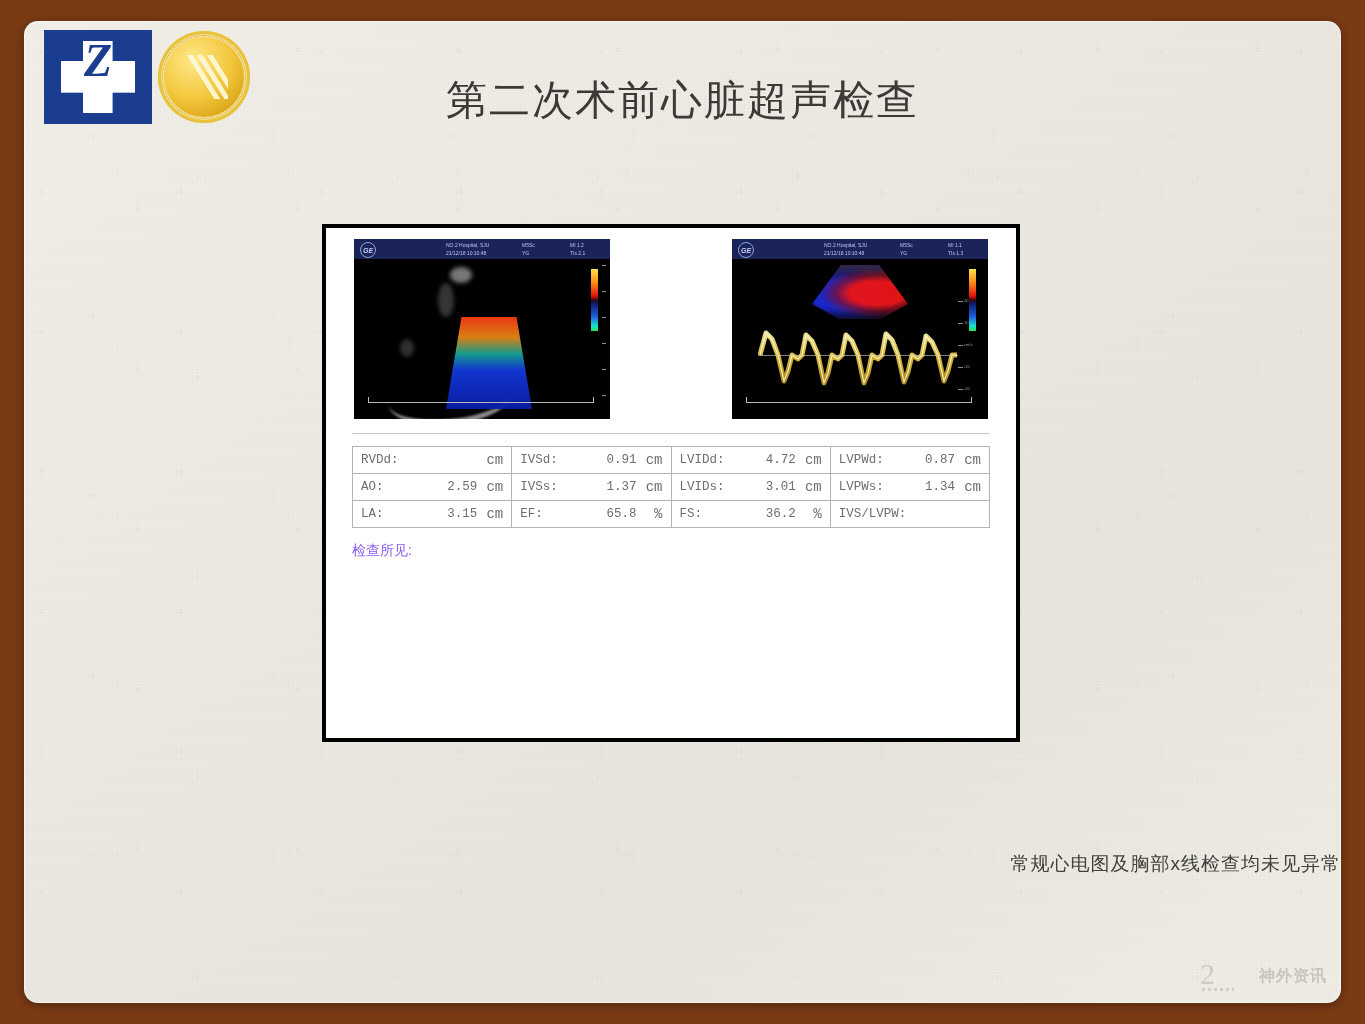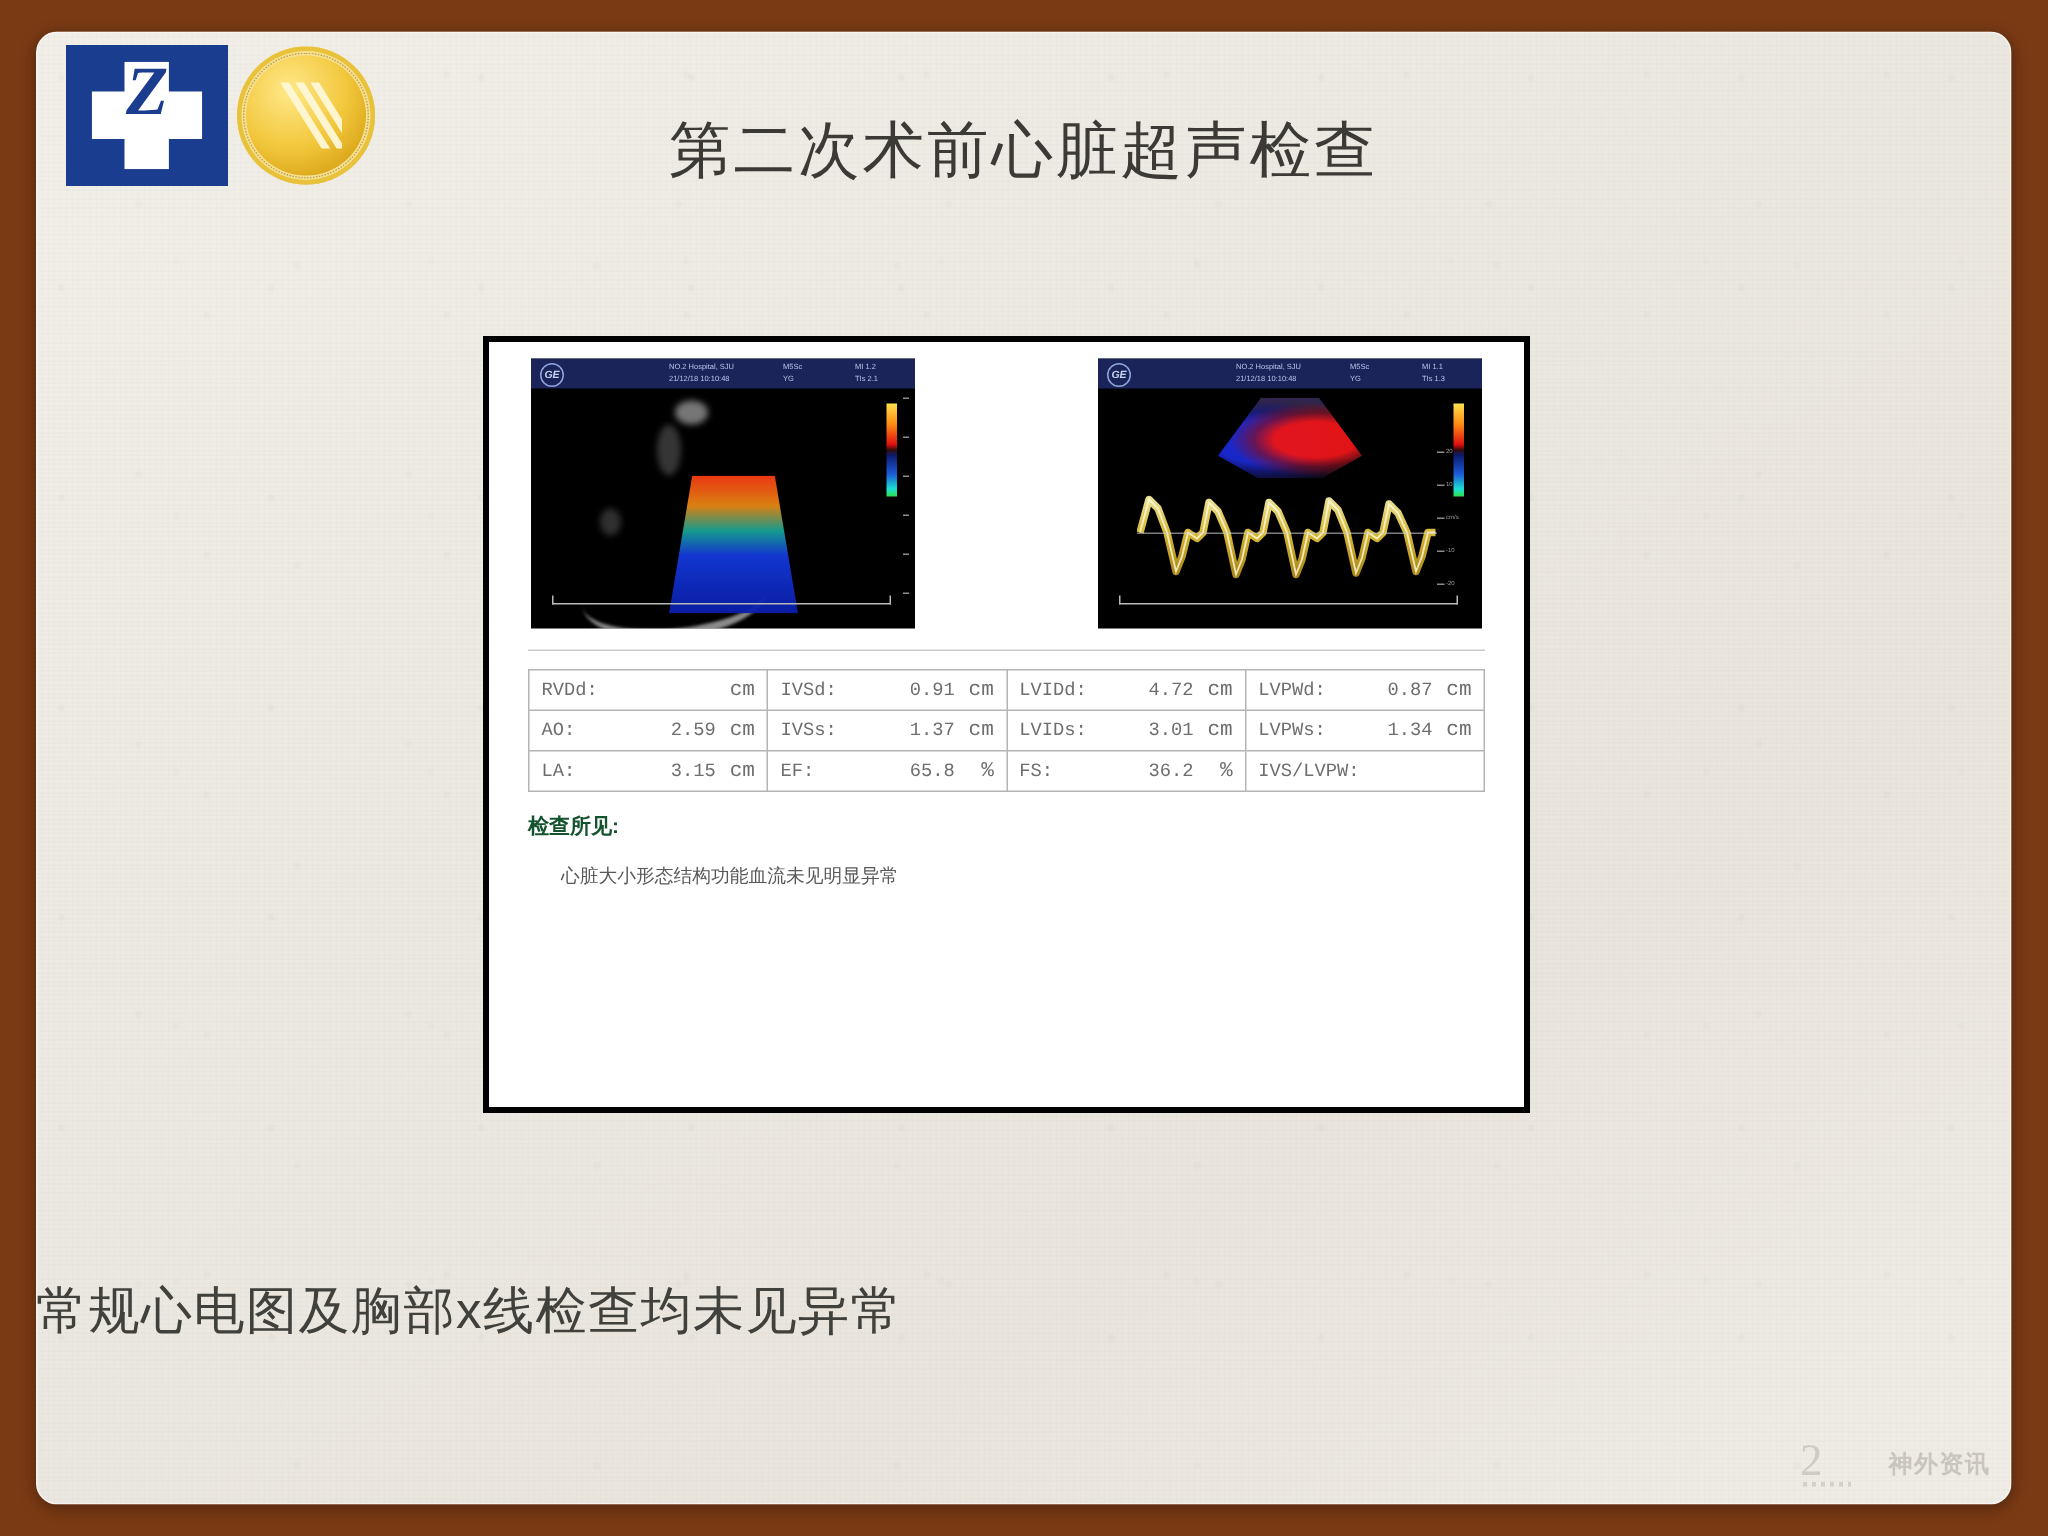--- a/index.html
+++ b/index.html
@@ -158,30 +158,30 @@
   #meas{margin:12px 26px 0 26px;border-collapse:collapse;width:calc(100% - 52px);
          font-family:"Liberation Mono","DejaVu Sans Mono",monospace;font-size:12.5px;color:#6e6e6e;padding-left:14px;}
   #meas td{border:1px solid #b4b4b4;height:26px;padding:0 8px;white-space:nowrap;}
   #meas td.cell{position:relative;width:25%;}
   #meas .lbl{position:absolute;left:8px;top:50%;transform:translateY(-50%);}
   #meas .val{position:absolute;right:34px;top:50%;transform:translateY(-50%);}
   #meas .unit{position:absolute;right:8px;top:50%;transform:translateY(-50%);font-size:14px;}
 
   
   #findings{margin:14px 26px 0 26px;}
-  .sec-head{font-size:14px;font-weight:700;color:#14532d;margin-bottom:16px;}
+  .sec-head{font-size:14px;font-weight:400;color:#8b5cf6;margin-bottom:0;}
   .sec-body{font-size:12px;line-height:16px;color:#585858;margin-left:16px;text-align:justify;}
   .sec-head2{font-size:14px;font-weight:700;color:#3b3b3b;margin:10px 0 4px 0;}
   .sec-body2{font-size:12.5px;color:#585858;margin-left:22px;}
 
   
   #caption{
-    position:absolute;left:0;right:0;top:830px;text-align:left;z-index:3;
+    position:absolute;left:0;right:0;top:830px;text-align:right;z-index:3;
     font-family:Liberation Sans, sans-serif;
-    font-size:34px;color:#40403c;letter-spacing:1px;
+    font-size:19px;color:#40403c;letter-spacing:1px;
   }
 
   
   #watermark{
     position:absolute;right:14px;bottom:10px;display:flex;align-items:center;
     opacity:.38;z-index:4;
   }
   #watermark .mark{
     width:38px;height:34px;margin-right:6px;position:relative;
     font-family:"Liberation Serif","DejaVu Serif",serif;font-size:30px;color:#9e9890;line-height:1;
@@ -369,21 +369,20 @@
             <span class="lbl">IVS/LVPW:</span>
             <span class="val"></span>
             <span class="unit"></span>
           </td>
         </tr>
       </tbody>
     </table>
 
     <div id="findings">
       <div class="sec-head">检查所见:</div>
-      <div class="sec-body2">心脏大小形态结构功能血流未见明显异常</div>
     </div>
 
   </div>
 
   <div id="caption">常规心电图及胸部x线检查均未见异常</div>
 
   <div id="watermark">
     <div class="mark">2</div>
     <div class="wtext">神外资讯</div>
   </div>

